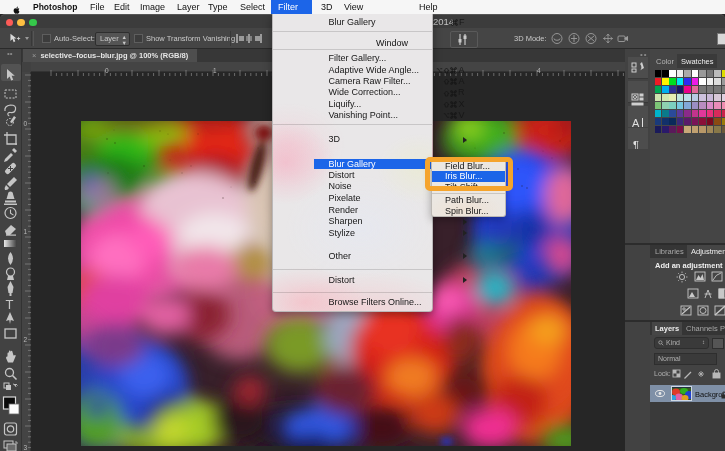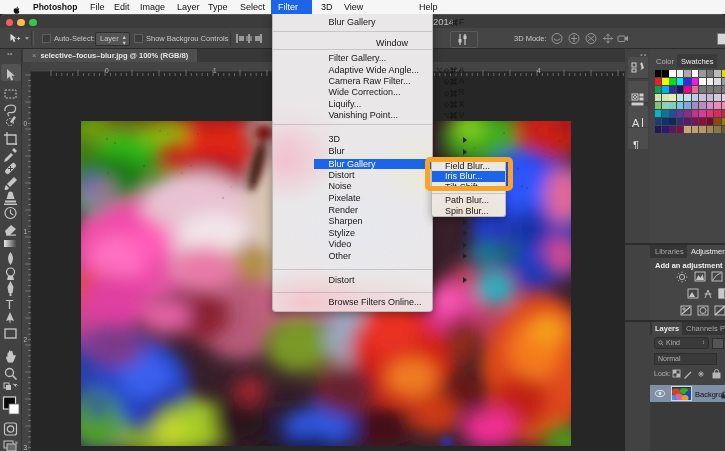--- a/index.html
+++ b/index.html
@@ -252,21 +252,21 @@
   <div style="position:absolute;left:25px;top:9px;width:0;height:0;border-top:3px solid #999;border-left:2.5px solid transparent;border-right:2.5px solid transparent;"></div>
   <div style="position:absolute;left:31px;top:3px;width:1px;height:15px;background:#383838;"></div>
   <div style="position:absolute;left:33px;top:3px;width:1px;height:15px;background:#555;"></div>
   <div style="position:absolute;left:42px;top:6.5px;width:7px;height:7px;background:#3c3c3c;border:1px solid #5e5e5e;"></div>
   <div style="position:absolute;left:54px;top:6px;">Auto-Select:</div>
   <div style="position:absolute;left:95px;top:4px;width:33px;height:12px;background:#545454;border:1px solid #2e2e2e;border-radius:2px;">
     <span style="position:absolute;left:4px;top:1.5px;">Layer</span>
     <span style="position:absolute;right:2px;top:1.5px;font-size:5.5px;">▲<br>▼</span>
     </div>
   <div style="position:absolute;left:134px;top:6.5px;width:7px;height:7px;background:#3c3c3c;border:1px solid #5e5e5e;"></div>
-  <div style="position:absolute;left:146px;top:6px;">Show Backgrou Controls</div>
+  <div style="position:absolute;left:146px;top:6px;">Show Transform Vanishing</div>
   <div style="position:absolute;left:230px;top:3px;width:1px;height:15px;background:#383838;"></div>
   <svg style="position:absolute;left:235px;top:5px;" width="36" height="11" viewBox="0 0 36 11">
     <g fill="#9a9a9a">
         <rect x="1" y="1" width="2" height="9"></rect>
         <rect x="4" y="3" width="5" height="5"></rect>
     <rect x="13" y="1" width="2" height="9"></rect>
         <rect x="11" y="3" width="6" height="5" opacity="0.7"></rect>
     <rect x="25" y="1" width="2" height="9"></rect>
         <rect x="20" y="3" width="5" height="5"></rect>
       </g>
@@ -910,24 +910,20 @@
           <path fill="none" stroke="#171717" stroke-width="1.6" d="M4.5 4.5h5v5h-5zM4.5 4.5H3A1.7 1.7 0 1 1 4.5 3zM9.5 4.5V3A1.7 1.7 0 1 1 11 4.5zM9.5 9.5H11A1.7 1.7 0 1 1 9.5 11zM4.5 9.5V11A1.7 1.7 0 1 1 3 9.5z"></path>
         </svg>
         <span style="margin-left:1px;">V</span>
       </span>
     </div>
   <div class="msep" style="top:110.3px;"></div>
   <div class="mitem" style="top:120.45px;">
       <span class="lab">3D</span>
       <span class="arrow"></span>
     </div>
-  <div class="mitem" style="top:132.25px;">
-      <span class="lab">Blur</span>
-      <span class="arrow"></span>
-    </div>
   <div class="mitem hl" style="top:144.8px;height:10.5px;line-height:10.5px;">
       <span class="lab">Blur Gallery</span>
       <span class="arrow" style="top:2px;"></span>
     </div>
   <div class="mitem" style="top:155.65px;">
       <span class="lab">Distort</span>
       <span class="arrow"></span>
     </div>
   <div class="mitem" style="top:167.25px;">
       <span class="lab">Noise</span>
@@ -940,24 +936,20 @@
   <div class="mitem" style="top:190.65px;">
       <span class="lab">Render</span>
       <span class="arrow"></span>
     </div>
   <div class="mitem" style="top:202.25px;">
       <span class="lab">Sharpen</span>
       <span class="arrow"></span>
     </div>
   <div class="mitem" style="top:213.75px;">
       <span class="lab">Stylize</span>
-      <span class="arrow"></span>
-    </div>
-  <div class="mitem" style="top:225.25px;">
-      <span class="lab">Video</span>
       <span class="arrow"></span>
     </div>
   <div class="mitem" style="top:236.95px;">
       <span class="lab">Other</span>
       <span class="arrow"></span>
     </div>
   <div class="msep" style="top:254.5px;"></div>
   <div class="mitem" style="top:260.95px;">
       <span class="lab">Distort</span>
       <span class="arrow"></span>

